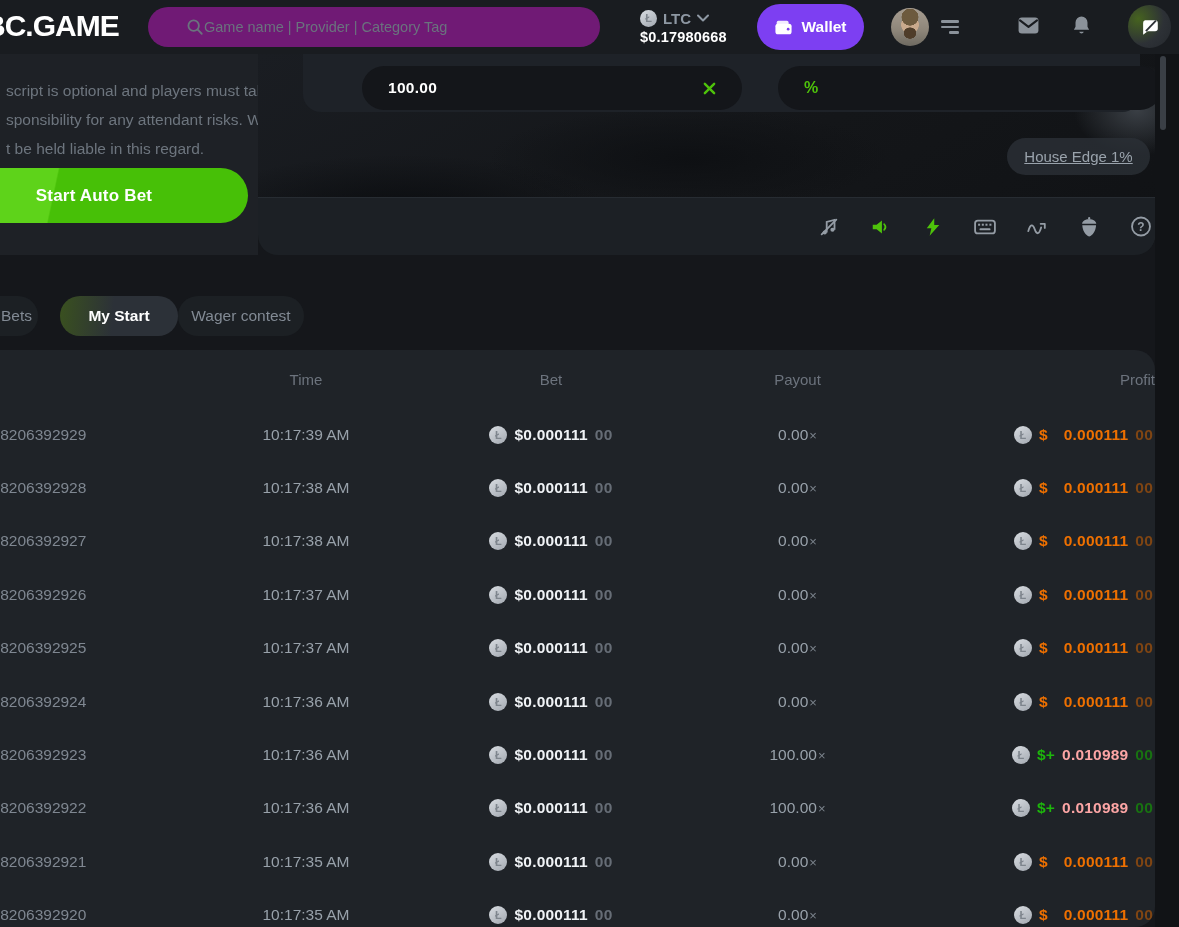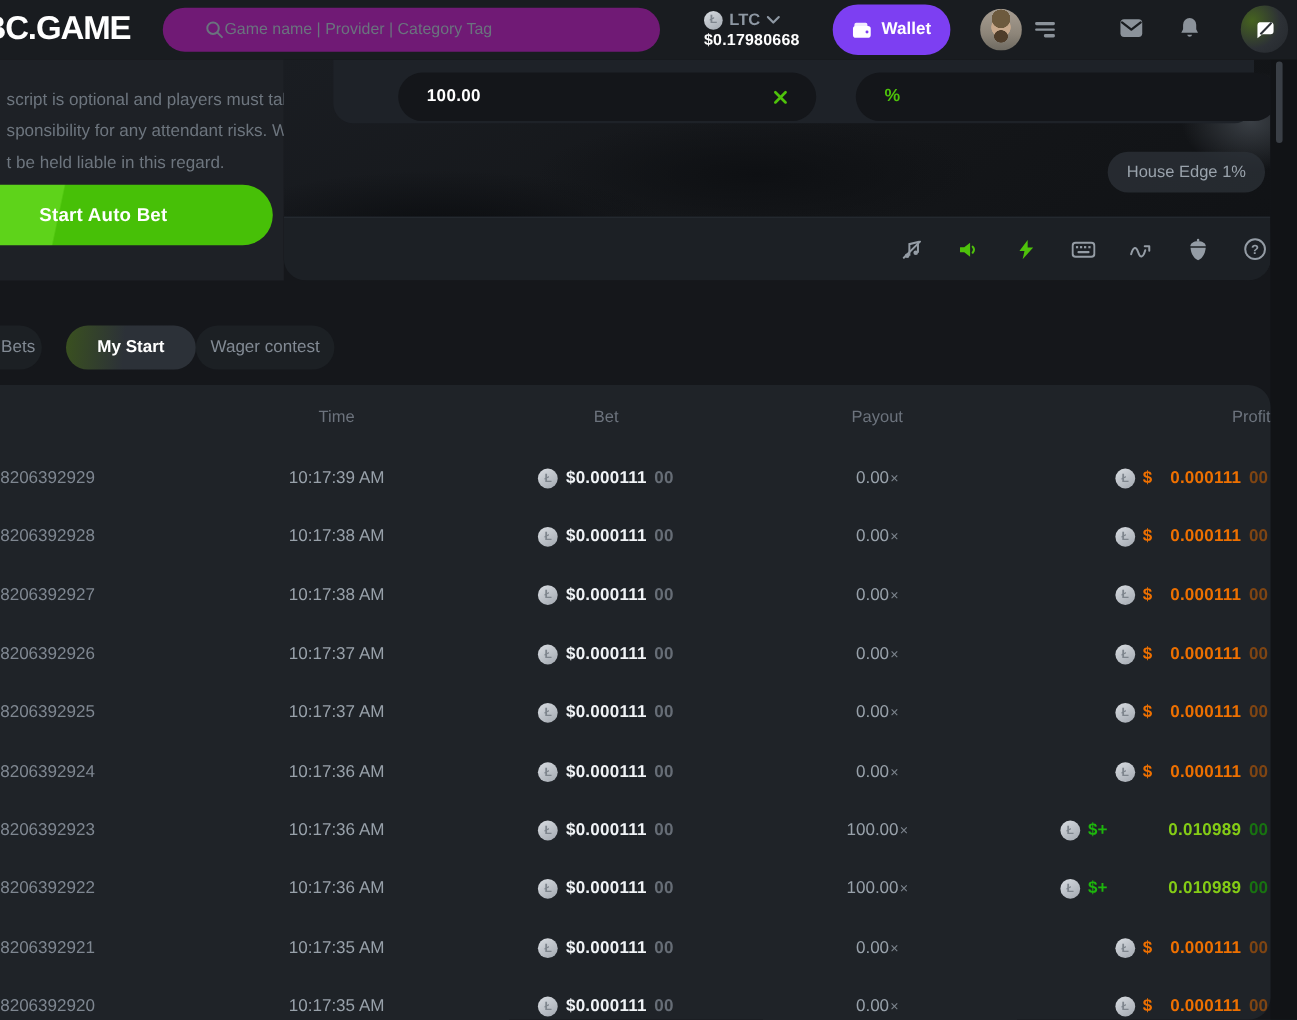--- a/index.html
+++ b/index.html
@@ -58,21 +58,21 @@
       radial-gradient(ellipse 280px 70px at 48% 52%, #0e1013 0%, rgba(14,16,19,0) 72%),
       linear-gradient(150deg,#1a1d22 0%, #141619 55%, #101215 100%);
   }
   .bet-panel { position:absolute; left:45px; top:0; width:837px; height:58px; background:#1e2228; border-radius:0 0 18px 18px; }
   .field { position:absolute; top:12px; height:44px; border-radius:22px; background:#14161a; display:flex; align-items:center; padding:0 26px; }
   .field input { background:transparent; border:none; outline:none; color:#fff; font-weight:700; font-size:15.5px; font-family:inherit; flex:1; letter-spacing:.3px; }
   .field .suffix { color:#4ec20b; font-weight:800; font-size:16px; }
   .field-amount { left:59px; width:380px; }
   .field-payout { left:475px; width:384px; }
   .house-edge { position:absolute; left:749px; top:84px; width:143px; height:37px; border-radius:19px; background:rgba(44,49,55,.78);
-    display:flex; align-items:center; justify-content:center; color:#9aa3ac; font-size:15px; }
+    display:flex; align-items:center; justify-content:center; color:#9aa3ac; font-size:15px;text-decoration:underline; }
   .toolbar { position:absolute; left:0; bottom:0; width:100%; height:58px; background:#1c2025; border-top:1px solid #272c32;
     display:flex; align-items:center; justify-content:flex-end; gap:30px; padding-right:3px; }
   .tool { width:22px; height:22px; color:#949ca5; cursor:pointer; position:relative; display:flex; align-items:center; justify-content:center; }
   .tool.green { color:#4ec20b; }
 
   
   .right-strip { position:absolute; left:1155px; top:54px; width:24px; height:873px; background:#111316; }
   .scroll-thumb { position:absolute; left:1160px; top:56px; width:6px; height:74px; border-radius:3px; background:#3a3f46; cursor:pointer; z-index:5; }
 
   
@@ -93,21 +93,21 @@
   .c-time { text-align:center; color:#98a1aa; }
   .c-bet { display:flex; align-items:center; justify-content:center; gap:7px; font-weight:700; color:#f0f3f6; letter-spacing:.2px; }
   .c-bet .dim { color:#666d76; }
   .c-payout { text-align:center; color:#98a1aa; }
   .c-payout .x { font-size:13px; color:#7c848d; margin-left:1px; }
   .c-profit { display:flex; align-items:center; justify-content:flex-end; gap:7px; font-weight:700; padding-right:2px; letter-spacing:.2px; }
   .loss .p-pre { color:#ee7000; margin-right:9px; }
   .loss .p-main { color:#ee7000; }
   .loss .p-sub { color:#7f4513; }
   .win .p-pre { color:#1db60c; }
-  .win .p-main { color:#84cc16;margin-left:48px; }
+  .win .p-main { color:#fca5a5; }
   .win .p-sub { color:#187211; }
 </style>
 </head>
 <body>
 
 <div class="topbar">
   <div class="logo">BC.GAME</div>
 
   <div class="search">
     <span>

